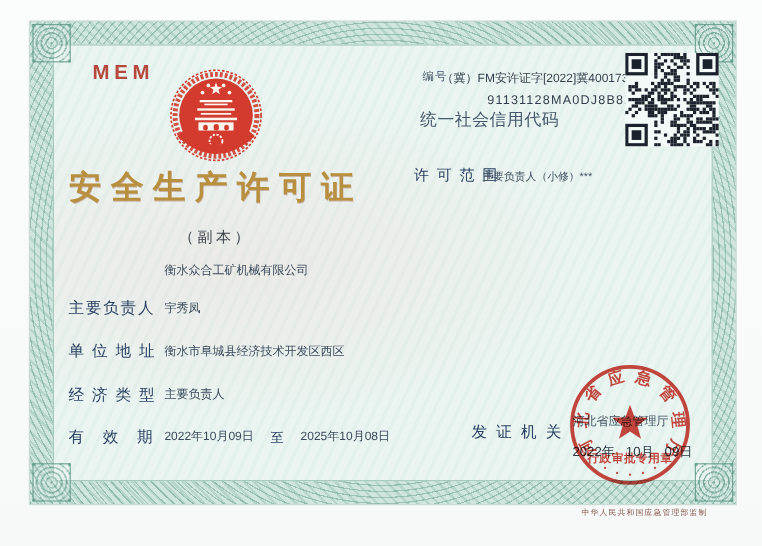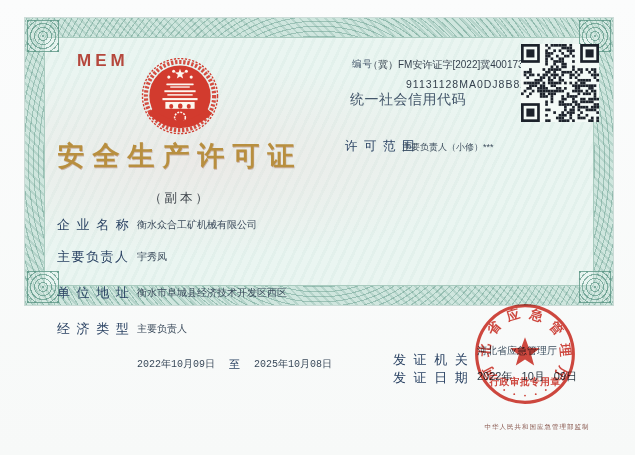--- a/index.html
+++ b/index.html
@@ -2,21 +2,21 @@
 <html><head>
 <meta charset="utf-8">
 <style>
   html,body{margin:0;padding:0;background:#ffffff;}
   .page{
     position:relative;width:635px;height:455px;overflow:hidden;
     background:linear-gradient(180deg,#fbfcfc 0%,#f7f9f8 100%);
     font-family:"Liberation Sans","DejaVu Sans",sans-serif;
   }
   .cert{
-    position:absolute;left:25px;top:18px;width:588px;height:287px;
+    position:absolute;left:25px;top:18px;width:588px;height:402px;
     background:
       repeating-radial-gradient(circle at 50% 50%, rgba(93,150,134,.45) 0 1px, rgba(223,240,234,0) 1px 5px),
       repeating-linear-gradient(45deg, rgba(93,150,134,.22) 0 2px, transparent 2px 6px),
       #cfe6de;
     box-shadow:0 0 0 1px rgba(120,160,148,.35);
   }
   .rosette{
     position:absolute;width:30px;height:30px;z-index:1;
     background:repeating-radial-gradient(circle at 50% 50%, rgba(93,150,134,.7) 0 1px, rgba(232,245,240,.25) 1px 4px);
     border:1px solid rgba(93,150,134,.8);
@@ -37,21 +37,21 @@
   .title{left:10px;top:120px;width:290px;text-align:center;font-size:27px;font-weight:700;
     letter-spacing:8px;color:#b88f3f;text-shadow:0.5px 0.5px 0 rgba(150,75,50,.35);}
   .subtitle{left:10px;top:172px;width:290px;text-align:center;font-size:12.5px;letter-spacing:3px;color:#3a4148;}
   .flabel{font-size:13px;font-weight:400;letter-spacing:1.5px;color:#2a4263;white-space:nowrap;}
   .fvalue{font-size:10px;color:#39495a;white-space:nowrap;}
   .row-company-l{left:32px;top:198px}.row-company-v{left:112px;top:200px}
   .row-person-l {left:32px;top:230px}.row-person-v {left:112px;top:232px}
   .row-address-l{left:32px;top:266px}.row-address-v{left:112px;top:268px}
   .row-economy-l{left:32px;top:302px}.row-economy-v{left:112px;top:304px}
   .row-valid-l  {left:32px;top:337px;letter-spacing:6px;}
-  .row-valid-v  {left:112px;top:339px;display:flex;font-family:Liberation Mono, monospace;}
+  .row-valid-v  {left:112px;top:339px;display:flex;}
   .row-valid-v .to{margin:0 14px 0 14px;font-size:11px;color:#2a4263;}
   .serial-label{font-size:9.5px;color:#44576b;letter-spacing:1px;white-space:nowrap;margin-left:20px;}
   .serial-value{font-size:10px;color:#333f4c;white-space:nowrap;}
   .sr1-l{left:307px;top:40px}.sr1-v{left:343px;top:40px}
   .sr2-l{left:305px;top:73px;font-size:14px;letter-spacing:.5px}.sr2-v{left:381px;top:60px;font-size:10.5px;letter-spacing:1px}
   .qr{left:496px;top:26px;width:78px;height:78px;background:#f4faf7;}
   .qr svg{width:100%;height:100%;display:block;}
   .scope-l{left:320px;top:120px;font-size:12.5px;}
   .scope-v{left:377px;top:123px;font-size:9px;color:#3c4c5c;}
   .auth-l{left:368px;top:333px;letter-spacing:2px;}
@@ -407,41 +407,40 @@
             <rect x="62.400000000000006" y="5.2" width="7.800000000000001" height="7.800000000000001"></rect>
             <rect x="1.3" y="58.5" width="15.600000000000001" height="15.600000000000001" fill="none" stroke="#1c222b" stroke-width="2.6"></rect>
             <rect x="5.2" y="62.400000000000006" width="7.800000000000001" height="7.800000000000001"></rect>
           </g>
         </svg>
       </div>
 
     <div class="abs flabel scope-l">许 可 范 围</div>
     <div class="abs fvalue scope-v">主要负责人（小修）***</div>
 
-    <div class="abs flabel row-company-l">企 业 名 称</div>
     <div class="abs flabel row-person-l">主要负责人</div>
 
     <div class="abs fvalue row-company-v">衡水众合工矿机械有限公司</div>
     <div class="abs fvalue row-person-v">宇秀凤</div>
 
     <div class="abs flabel row-address-l">单 位 地 址</div>
     <div class="abs flabel row-economy-l">经 济 类 型</div>
 
     <div class="abs fvalue row-address-v">衡水市阜城县经济技术开发区西区</div>
     <div class="abs fvalue row-economy-v">主要负责人</div>
 
+    <div class="abs flabel row-valid-l">有 效 期</div>
     <div class="abs fvalue row-valid-v">
       <span>2022年10月09日</span>
       <span class="to">至</span>
       <span>2025年10月08日</span>
     </div>
 
     <div class="abs flabel auth-l">发 证 机 关</div>
     <div class="abs auth-v">河北省应急管理厅</div>
-    <div class="abs flabel date-l">发 证 日 期</div>
     <div class="abs date-v">2022年 10月 09日</div>
 
     <div class="abs stamp">
       <svg viewBox="0 0 100 100">
         <circle cx="50" cy="50" r="46.5" fill="none" stroke="#cf342a" stroke-width="3"></circle>
         <g id="stamp-ring" fill="#cf342a" font-weight="700" font-size="12.5">
             <text x="16.447991471360773" y="67.83991938586384" transform="rotate(-118 16.447991471360773 67.83991938586384)" text-anchor="middle" dominant-baseline="middle">河</text>
             <text x="12.188830536114743" y="46.21642182935896" transform="rotate(-84.28571428571428 12.188830536114743 46.21642182935896)" text-anchor="middle" dominant-baseline="middle">北</text>
             <text x="20.64815554946522" y="25.865600745997206" transform="rotate(-50.57142857142857 20.64815554946522 25.865600745997206)" text-anchor="middle" dominant-baseline="middle">省</text>
             <text x="38.980516136763725" y="13.632831078184331" transform="rotate(-16.85714285714286 38.980516136763725 13.632831078184331)" text-anchor="middle" dominant-baseline="middle">应</text>

